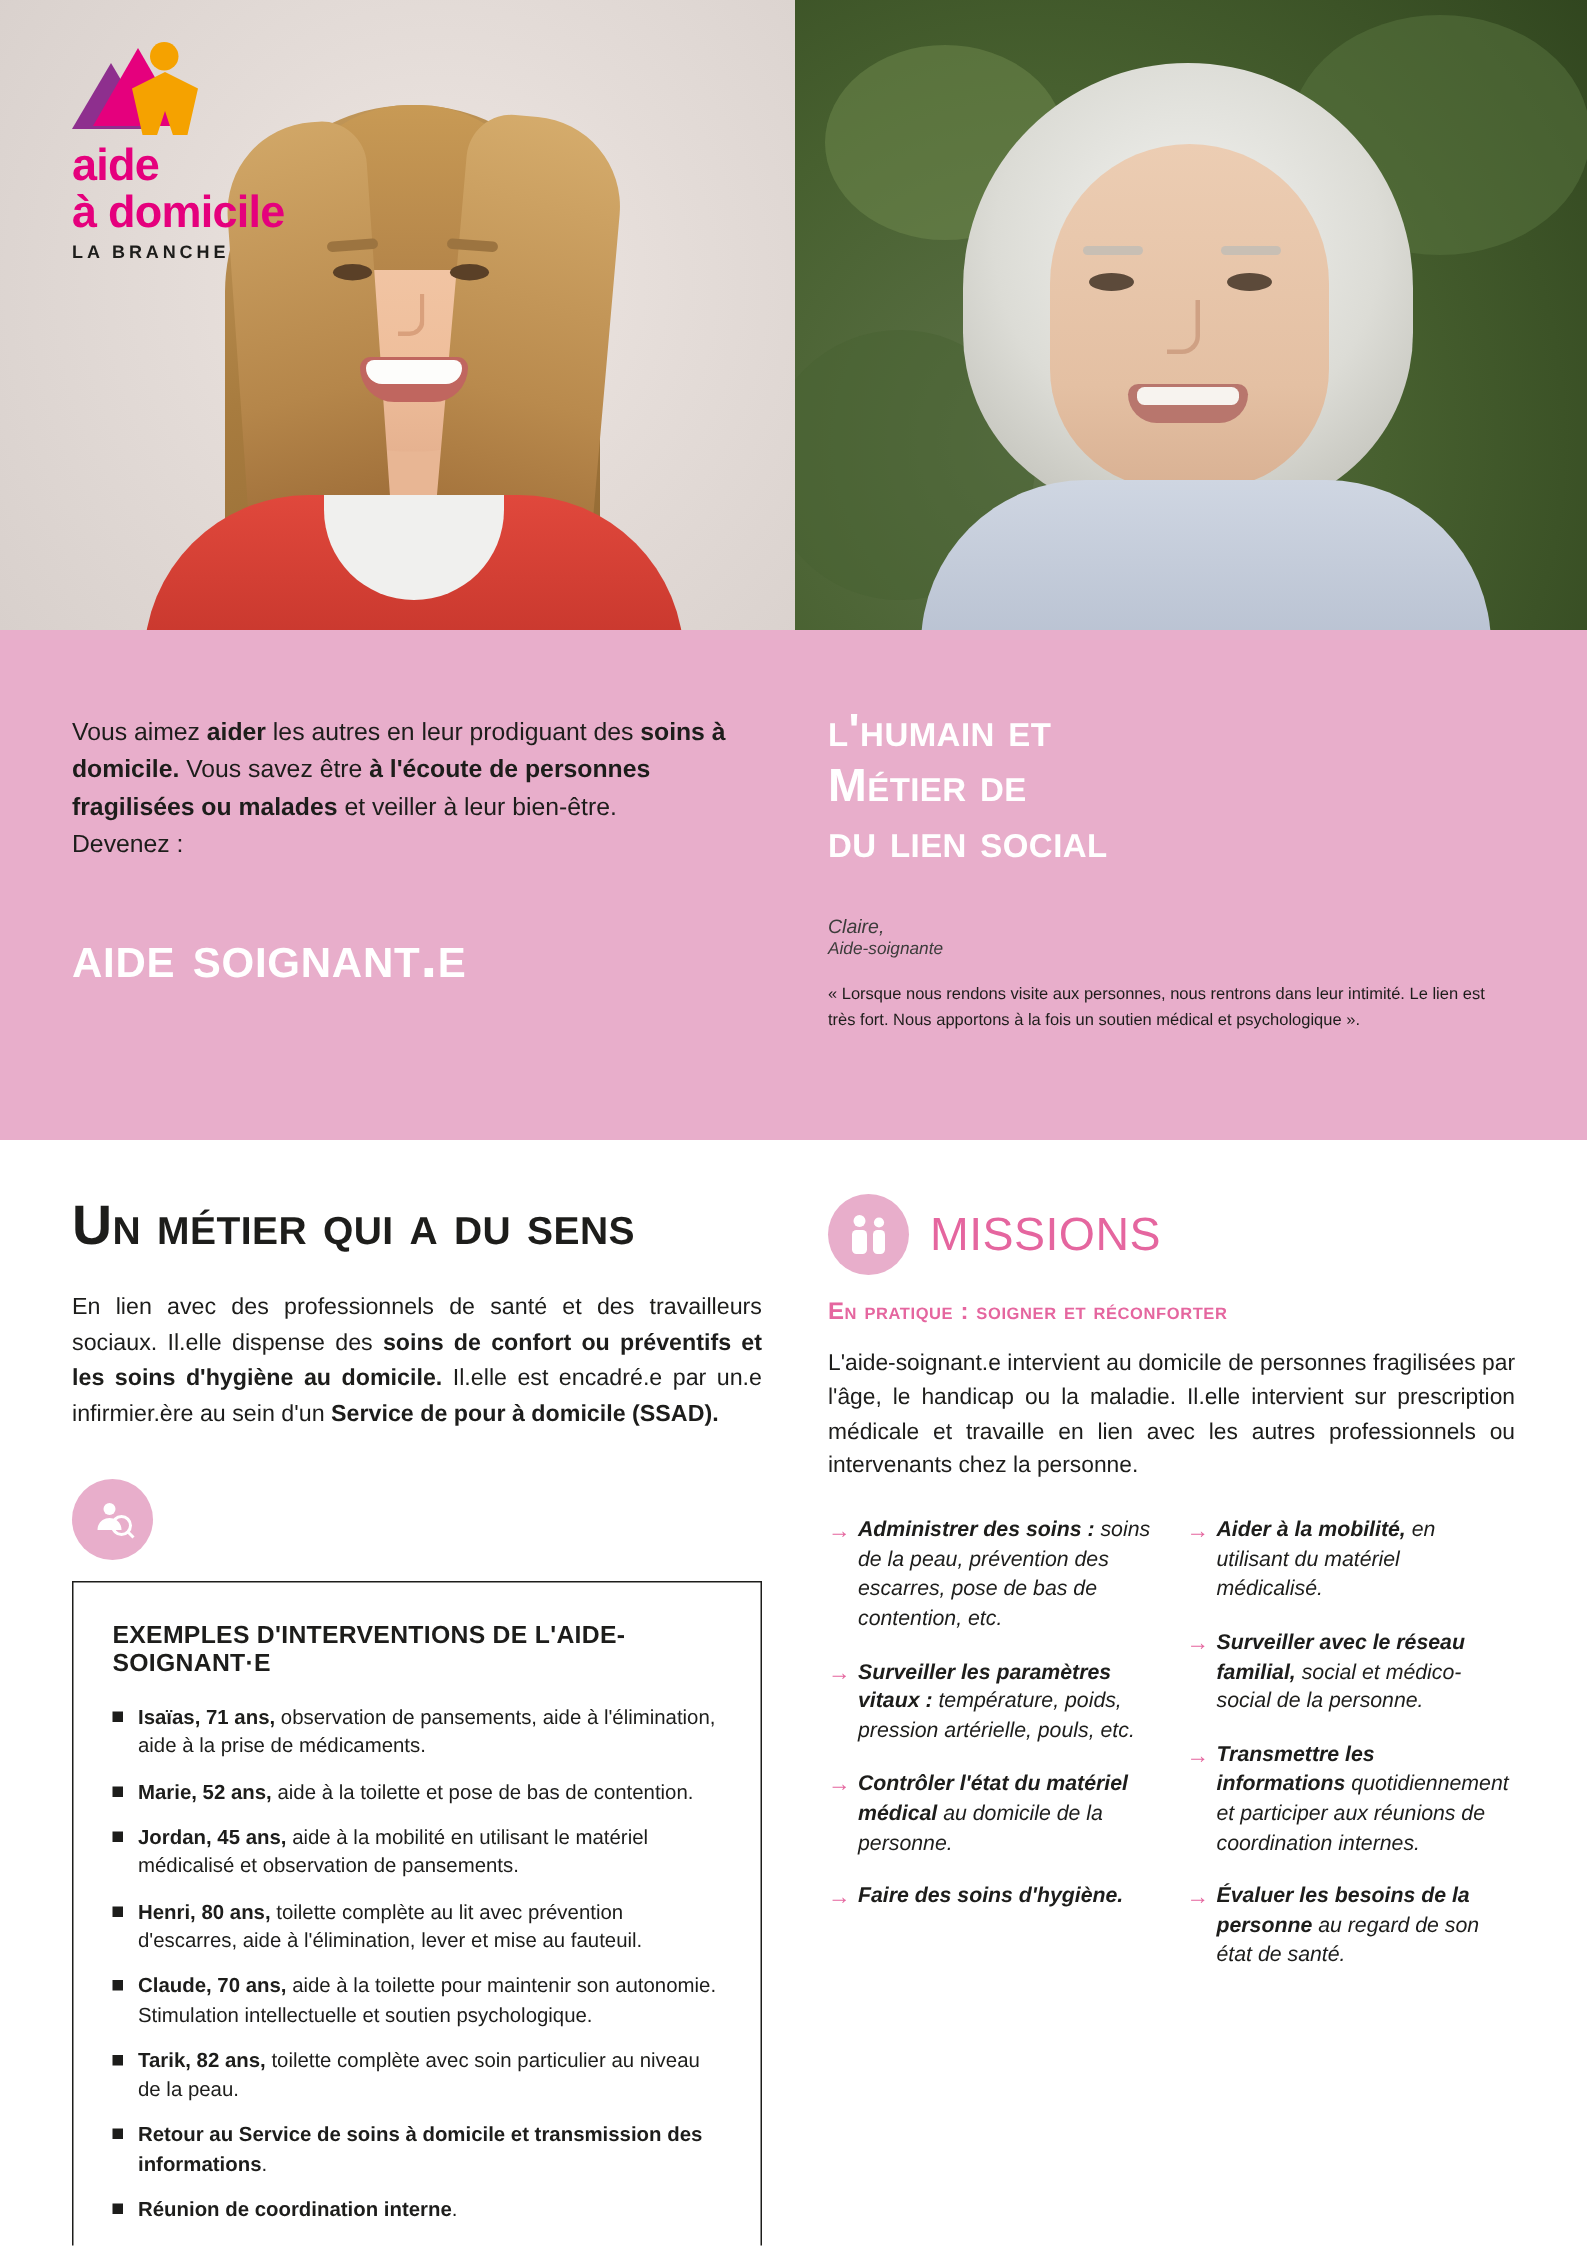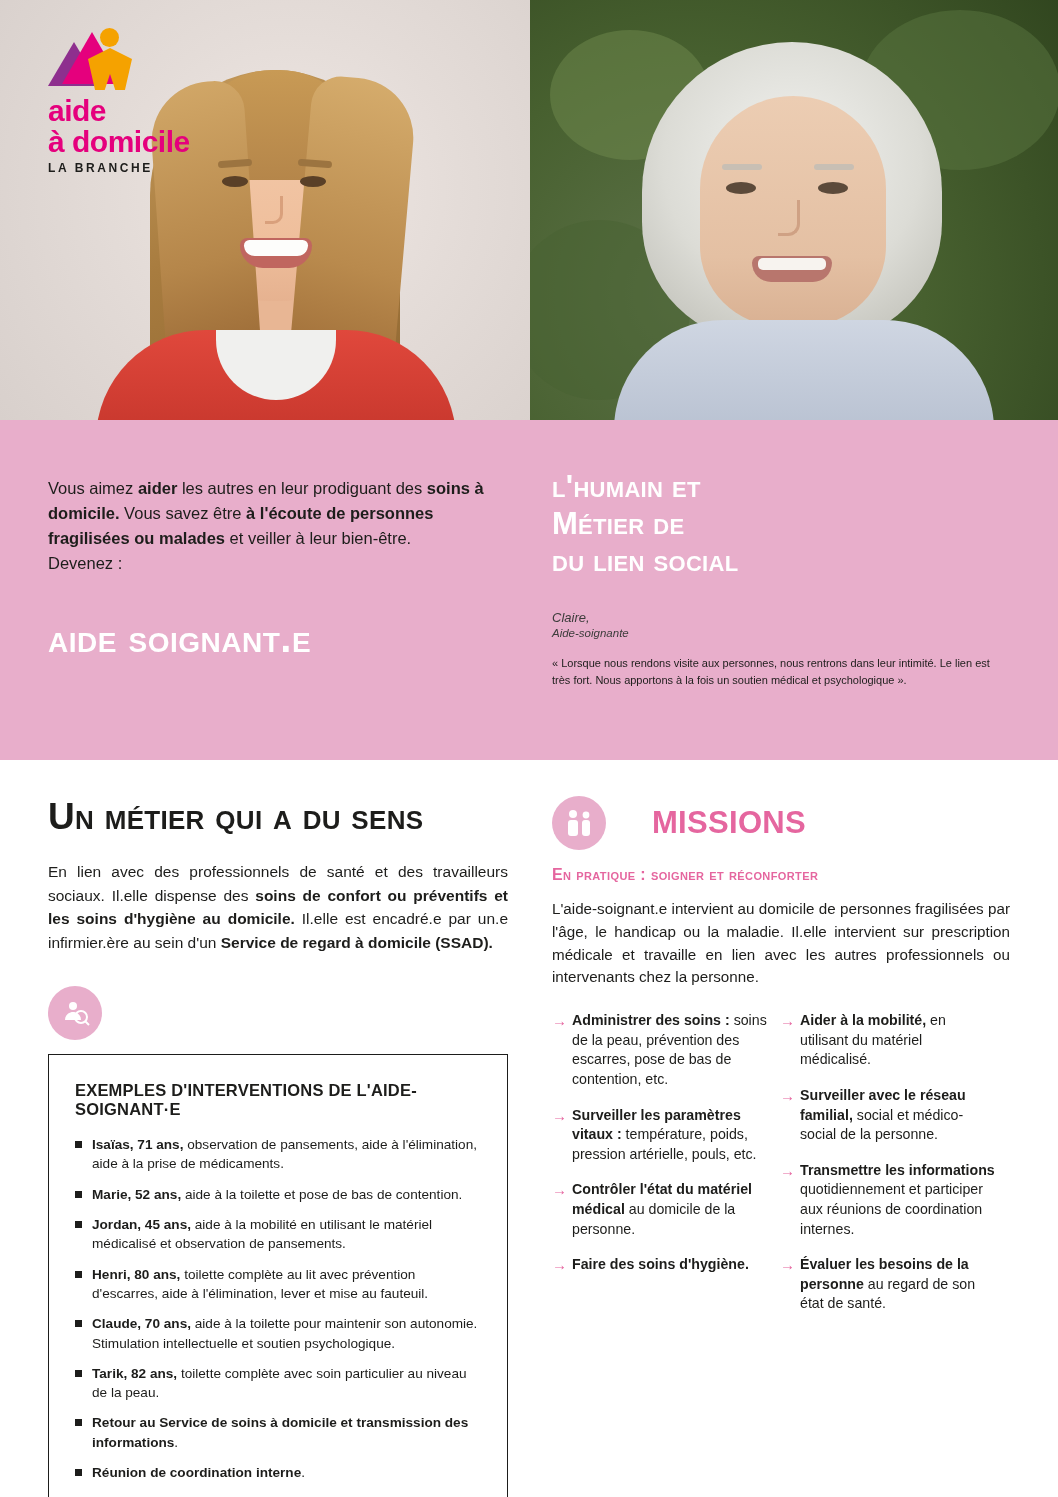--- a/index.html
+++ b/index.html
@@ -216,29 +216,29 @@
   }
   .box li b { font-weight:bold; }
 
   
   .missions-head { display:flex; align-items:center; gap:14px; }
   .missions-icon {
     width:54px; height:54px; border-radius:50%; background:#e8aecb;
     display:flex; align-items:center; justify-content:center;
   }
   .missions-title {
-    font-size:31px; font-weight:bold; color:#e5669f; font-variant: small-caps; letter-spacing:.3px;margin-left:32px;
+    font-size:31px; font-weight:normal; color:#e5669f; font-variant: small-caps; letter-spacing:.3px;
   }
   .missions-sub {
     margin-top:16px; font-size:16px; font-weight:bold; color:#e5669f;
     font-variant: small-caps; letter-spacing:.4px;
   }
   .missions-text { margin-top:14px; font-size:15.2px; line-height:1.5; text-align:justify; }
 
-  .two-cols { display:flex; gap:13px; margin-top:22px; }
+  .two-cols { display:flex; gap:24px; margin-top:22px;font-style:italic; }
   .two-cols .c { width:215px; }
   .arrow-item {
     position:relative; padding-left:20px; margin-bottom:16px;
     font-size:14.2px; line-height:1.38;
   }
   .arrow-item:before {
     content:"\2192"; position:absolute; left:0; top:0; color:#e5669f; font-weight:bold; font-size:15px;
   }
   .arrow-item b { font-weight:bold; }
 </style>
@@ -329,21 +329,21 @@
     <div class="b-bot">ET DU LIEN SOCIAL</div>
   </div>
 </div>
 
 <div class="lower">
 
   <div class="col-left">
     <h1 class="title">Un métier qui a du sens</h1>
 
     <div class="intro">
-      <span>En lien avec des professionnels de santé et des travailleurs sociaux. Il.elle dispense des </span><b>soins de confort ou préventifs et les soins d'hygiène au domicile.</b><span> Il.elle est encadré.e par un.e infirmier.ère au sein d'un </span><b>Service de regard à domicile (SSAD).</b>
+      <span>En lien avec des professionnels de santé et des travailleurs sociaux. Il.elle dispense des </span><b>soins de confort ou préventifs et les soins d'hygiène au domicile.</b><span> Il.elle est encadré.e par un.e infirmier.ère au sein d'un </span><b>Service de pour à domicile (SSAD).</b>
     </div>
 
     <div class="badge-round-icon">
       <svg width="30" height="30" viewBox="0 0 30 30" aria-hidden="true">
         <circle cx="13" cy="8" r="4" fill="#ffffff"></circle>
         <path d="M5 22c0-5 4-8 8-8s8 3 8 8z" fill="#ffffff"></path>
         <circle cx="21" cy="19" r="6" fill="none" stroke="#ffffff" stroke-width="2"></circle>
         <line x1="25" y1="23" x2="29" y2="27" stroke="#ffffff" stroke-width="2"></line>
       </svg>
     </div>

